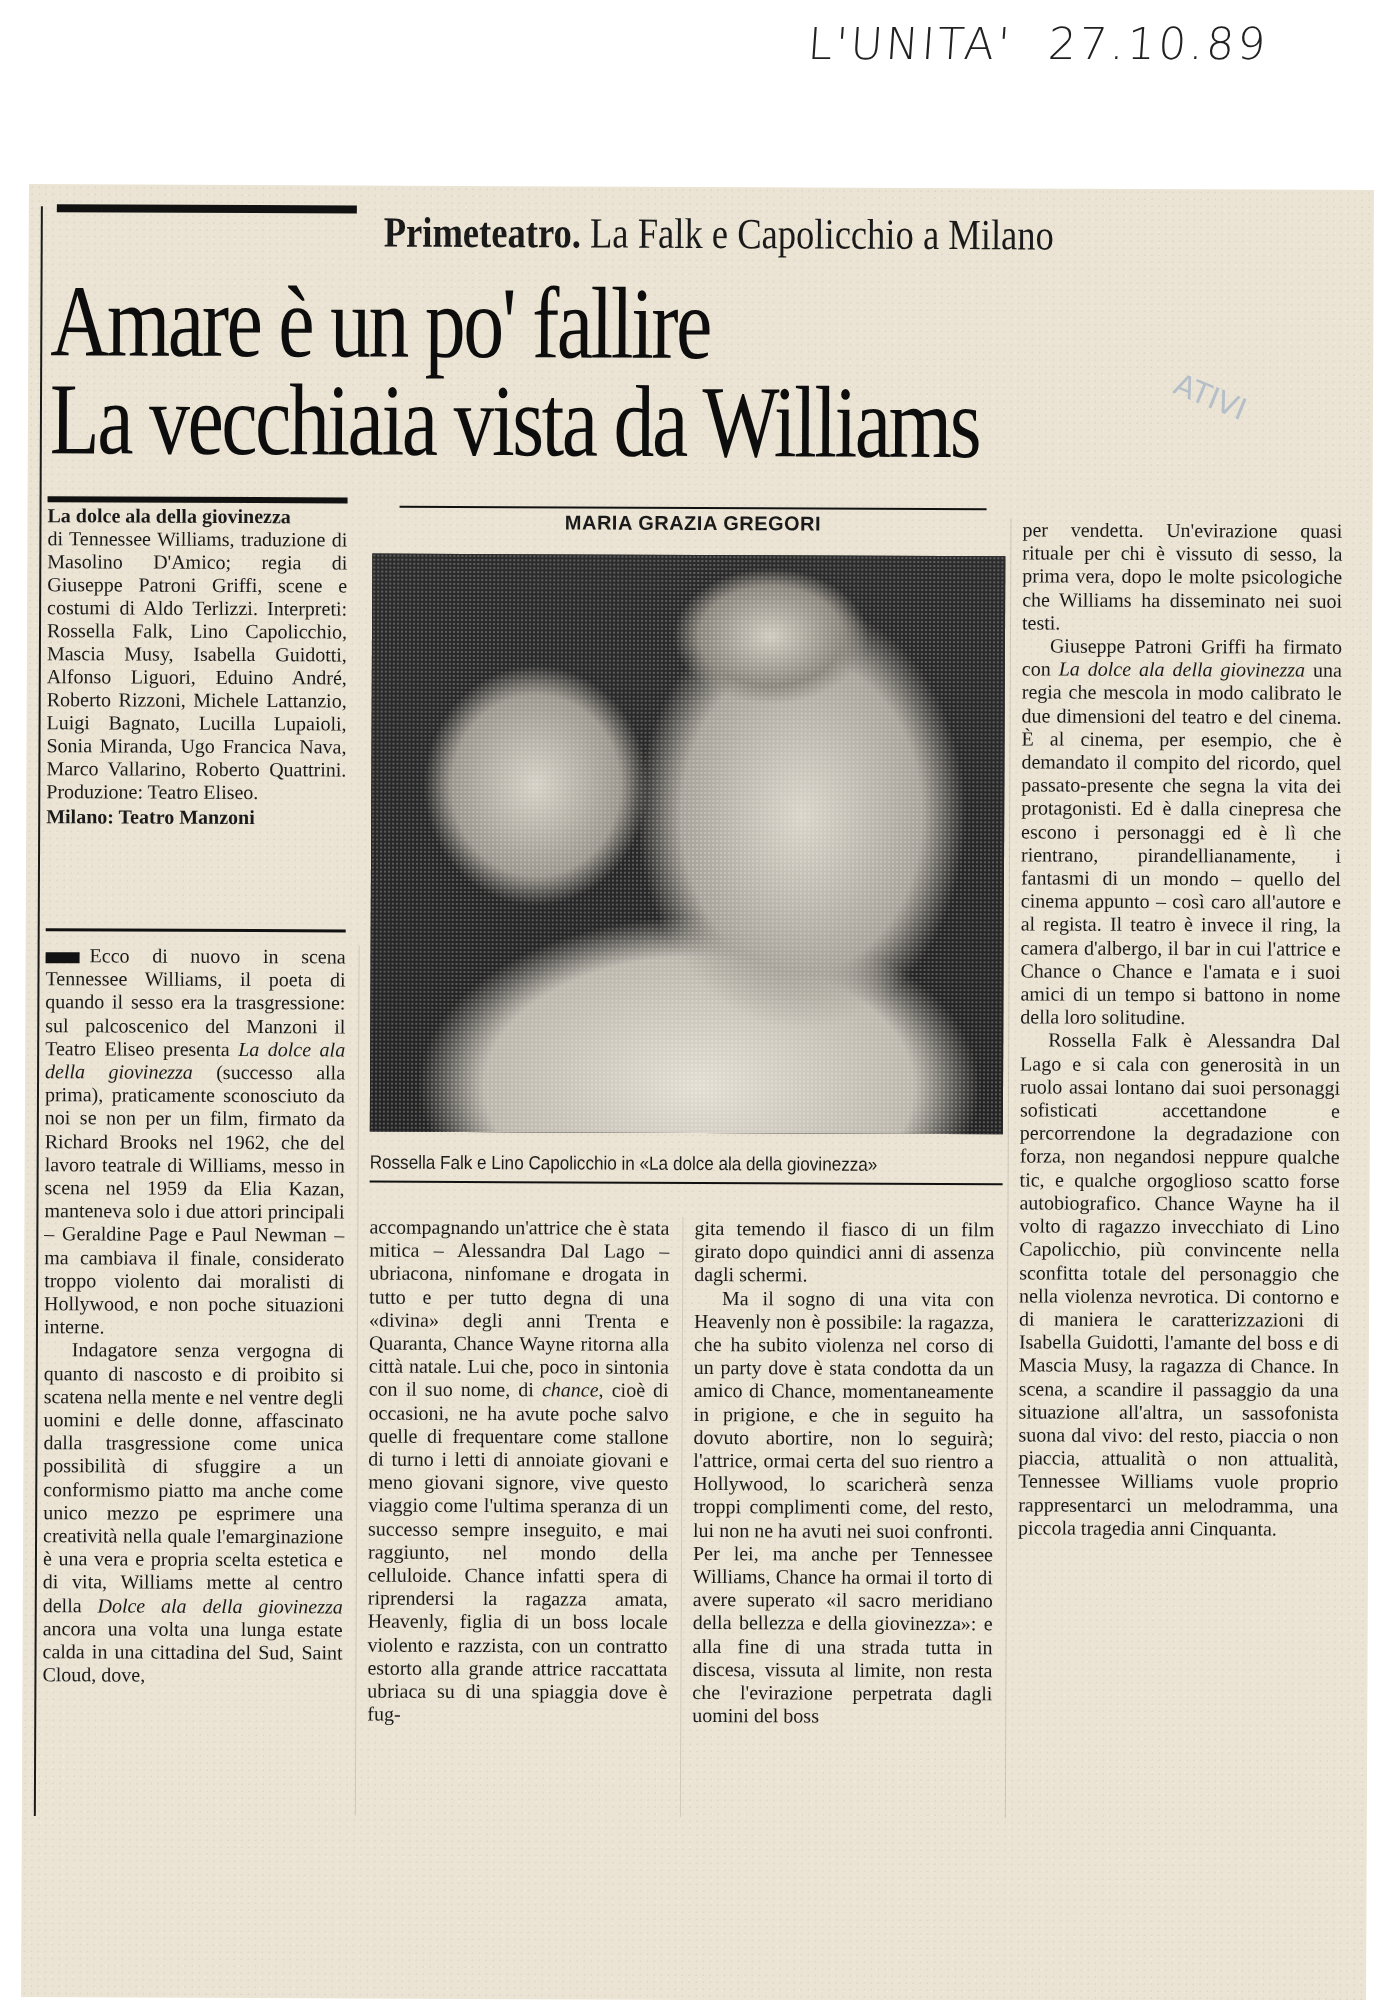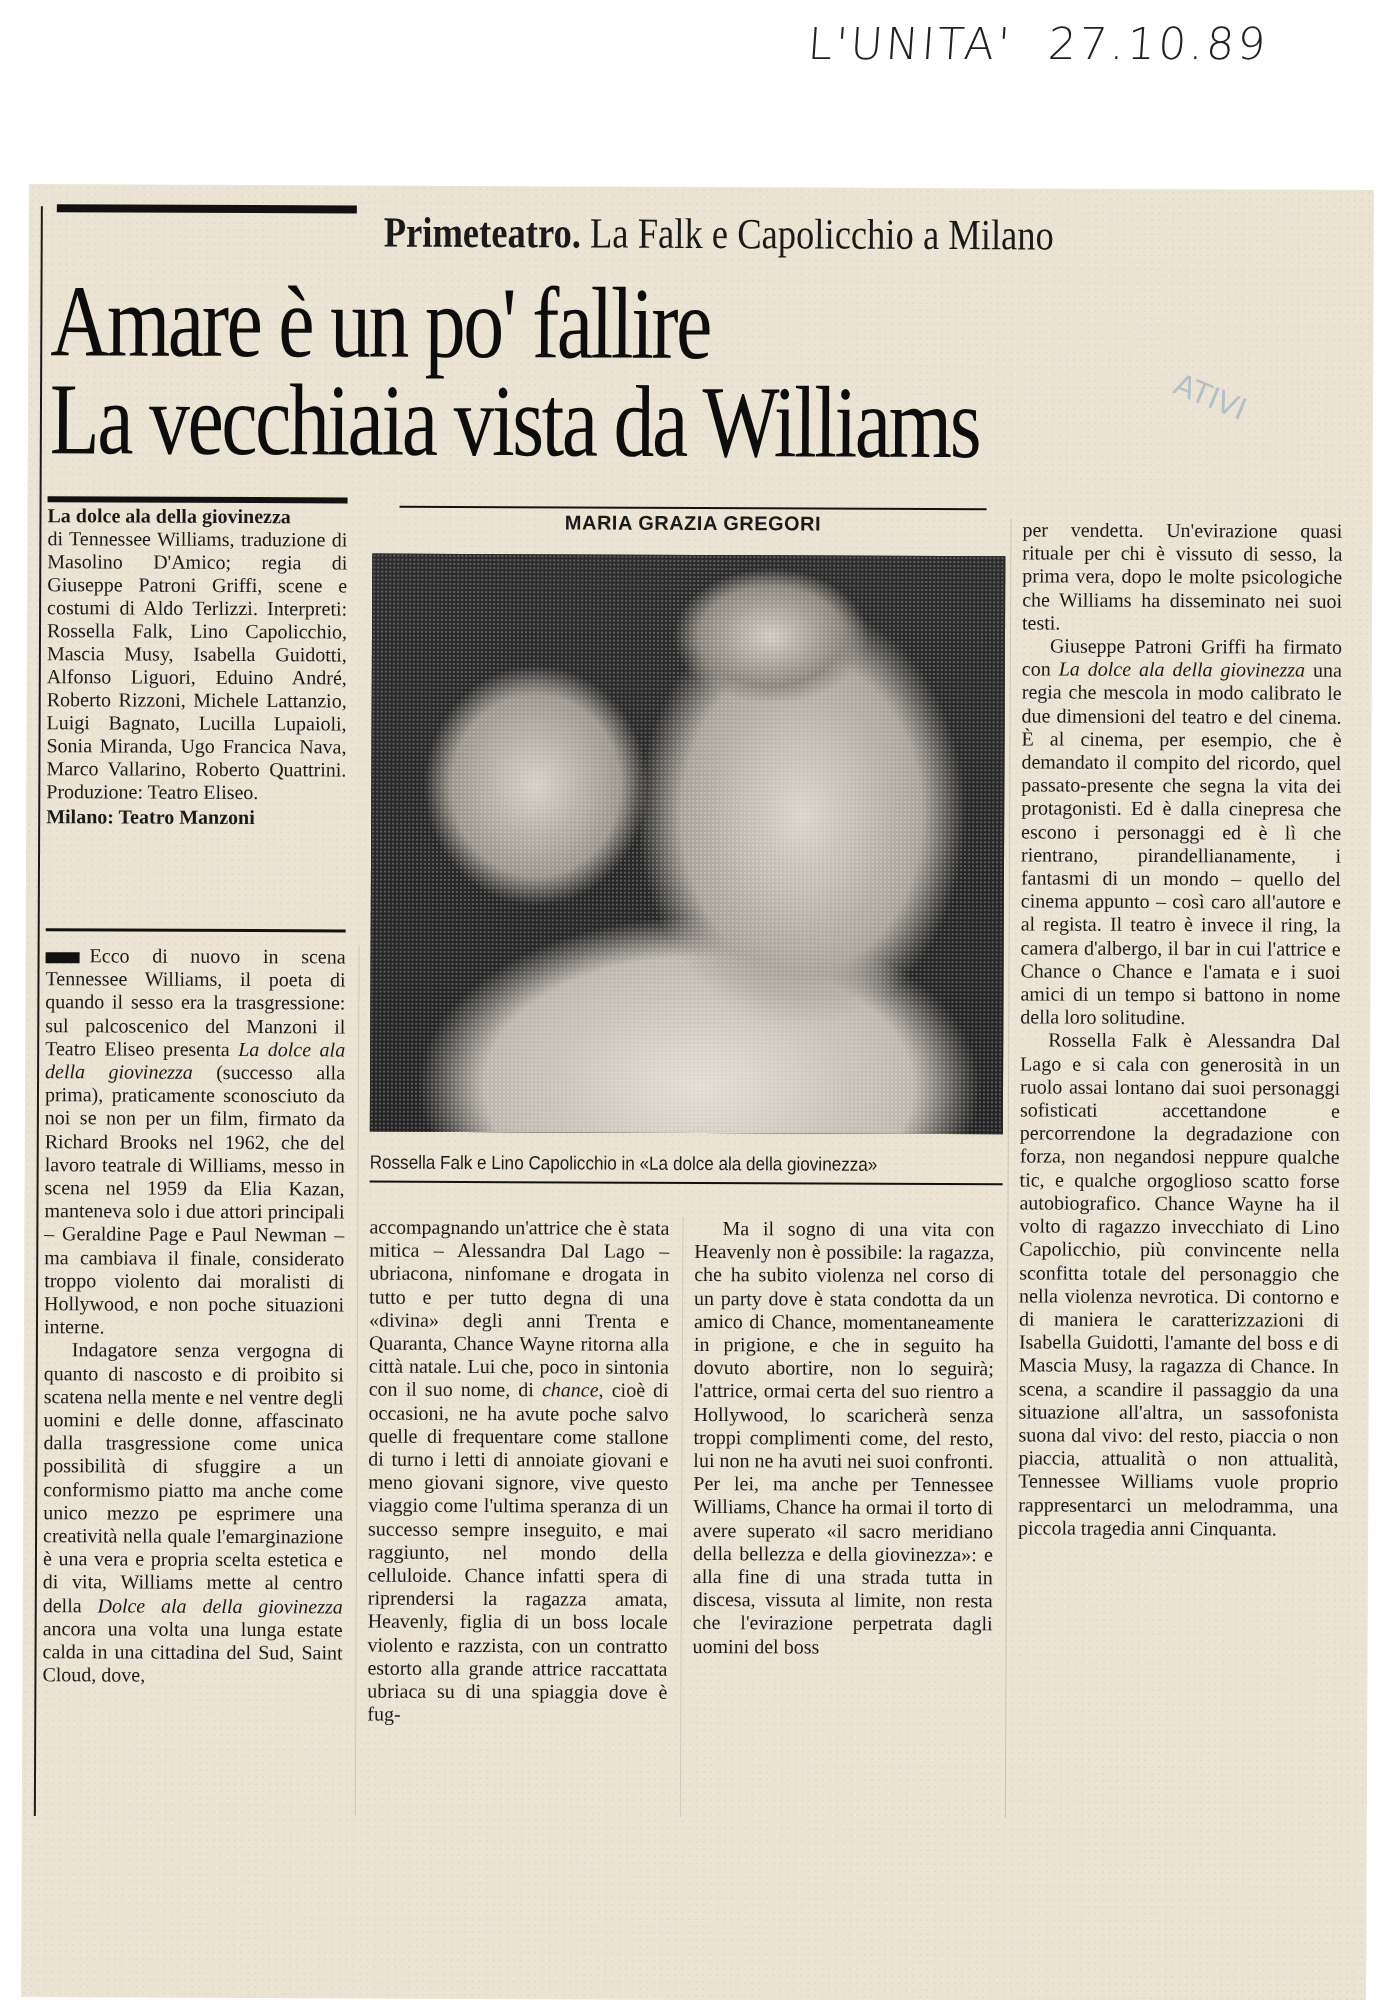--- a/index.html
+++ b/index.html
@@ -121,20 +121,21 @@
   <div class="col col1">
     <p><span class="lead-block"></span><span>Ecco di nuovo in scena Tennessee Williams, il poeta di quando il sesso era la trasgressione: sul palcoscenico del Manzoni il Teatro Eliseo presenta </span><i>La dolce ala della giovinezza</i><span> (successo alla prima), praticamente sconosciuto da noi se non per un film, firmato da Richard Brooks nel 1962, che del lavoro teatrale di Williams, messo in scena nel 1959 da Elia Kazan, manteneva solo i due attori principali – Geraldine Page e Paul Newman – ma cambiava il finale, considerato troppo violento dai moralisti di Hollywood, e non poche situazioni interne.</span></p>
     <p class="indent"><span>Indagatore senza vergogna di quanto di nascosto e di proibito si scatena nella mente e nel ventre degli uomini e delle donne, affascinato dalla trasgressione come unica possibilità di sfuggire a un conformismo piatto ma anche come unico mezzo pe esprimere una creatività nella quale l'emarginazione è una vera e propria scelta estetica e di vita, Williams mette al centro della </span><i>Dolce ala della giovinezza</i><span> ancora una volta una lunga estate calda in una cittadina del Sud, Saint Cloud, dove,</span></p>
   </div>
 
   <div class="col col2">
     <p><span>accompagnando un'attrice che è stata mitica – Alessandra Dal Lago – ubriacona, ninfomane e drogata in tutto e per tutto degna di una «divina» degli anni Trenta e Quaranta, Chance Wayne ritorna alla città natale. Lui che, poco in sintonia con il suo nome, di </span><i>chance</i><span>, cioè di occasioni, ne ha avute poche salvo quelle di frequentare come stallone di turno i letti di annoiate giovani e meno giovani signore, vive questo viaggio come l'ultima speranza di un successo sempre inseguito, e mai raggiunto, nel mondo della celluloide. Chance infatti spera di riprendersi la ragazza amata, Heavenly, figlia di un boss locale violento e razzista, con un contratto estorto alla grande attrice raccattata ubriaca su di una spiaggia dove è fug-</span></p>
   </div>
 
   <div class="col col3">
+    <p>gita temendo il fiasco di un film girato dopo quindici anni di assenza dagli schermi.</p>
     <p class="indent">Ma il sogno di una vita con Heavenly non è possibile: la ragazza, che ha subito violenza nel corso di un party dove è stata condotta da un amico di Chance, momentaneamente in prigione, e che in seguito ha dovuto abortire, non lo seguirà; l'attrice, ormai certa del suo rientro a Hollywood, lo scaricherà senza troppi complimenti come, del resto, lui non ne ha avuti nei suoi confronti. Per lei, ma anche per Tennessee Williams, Chance ha ormai il torto di avere superato «il sacro meridiano della bellezza e della giovinezza»: e alla fine di una strada tutta in discesa, vissuta al limite, non resta che l'evirazione perpetrata dagli uomini del boss</p>
   </div>
 
   <div class="col col4">
     <p>per vendetta. Un'evirazione quasi rituale per chi è vissuto di sesso, la prima vera, dopo le molte psicologiche che Williams ha disseminato nei suoi testi.</p>
     <p class="indent"><span>Giuseppe Patroni Griffi ha firmato con </span><i>La dolce ala della giovinezza</i><span> una regia che mescola in modo calibrato le due dimensioni del teatro e del cinema. È al cinema, per esempio, che è demandato il compito del ricordo, quel passato-presente che segna la vita dei protagonisti. Ed è dalla cinepresa che escono i personaggi ed è lì che rientrano, pirandellianamente, i fantasmi di un mondo – quello del cinema appunto – così caro all'autore e al regista. Il teatro è invece il ring, la camera d'albergo, il bar in cui l'attrice e Chance o Chance e l'amata e i suoi amici di un tempo si battono in nome della loro solitudine.</span></p>
     <p class="indent">Rossella Falk è Alessandra Dal Lago e si cala con generosità in un ruolo assai lontano dai suoi personaggi sofisticati accettandone e percorrendone la degradazione con forza, non negandosi neppure qualche tic, e qualche orgoglioso scatto forse autobiografico. Chance Wayne ha il volto di ragazzo invecchiato di Lino Capolicchio, più convincente nella sconfitta totale del personaggio che nella violenza nevrotica. Di contorno e di maniera le caratterizzazioni di Isabella Guidotti, l'amante del boss e di Mascia Musy, la ragazza di Chance. In scena, a scandire il passaggio da una situazione all'altra, un sassofonista suona dal vivo: del resto, piaccia o non piaccia, attualità o non attualità, Tennessee Williams vuole proprio rappresentarci un melodramma, una piccola tragedia anni Cinquanta.</p>
   </div>
 </div>
 

